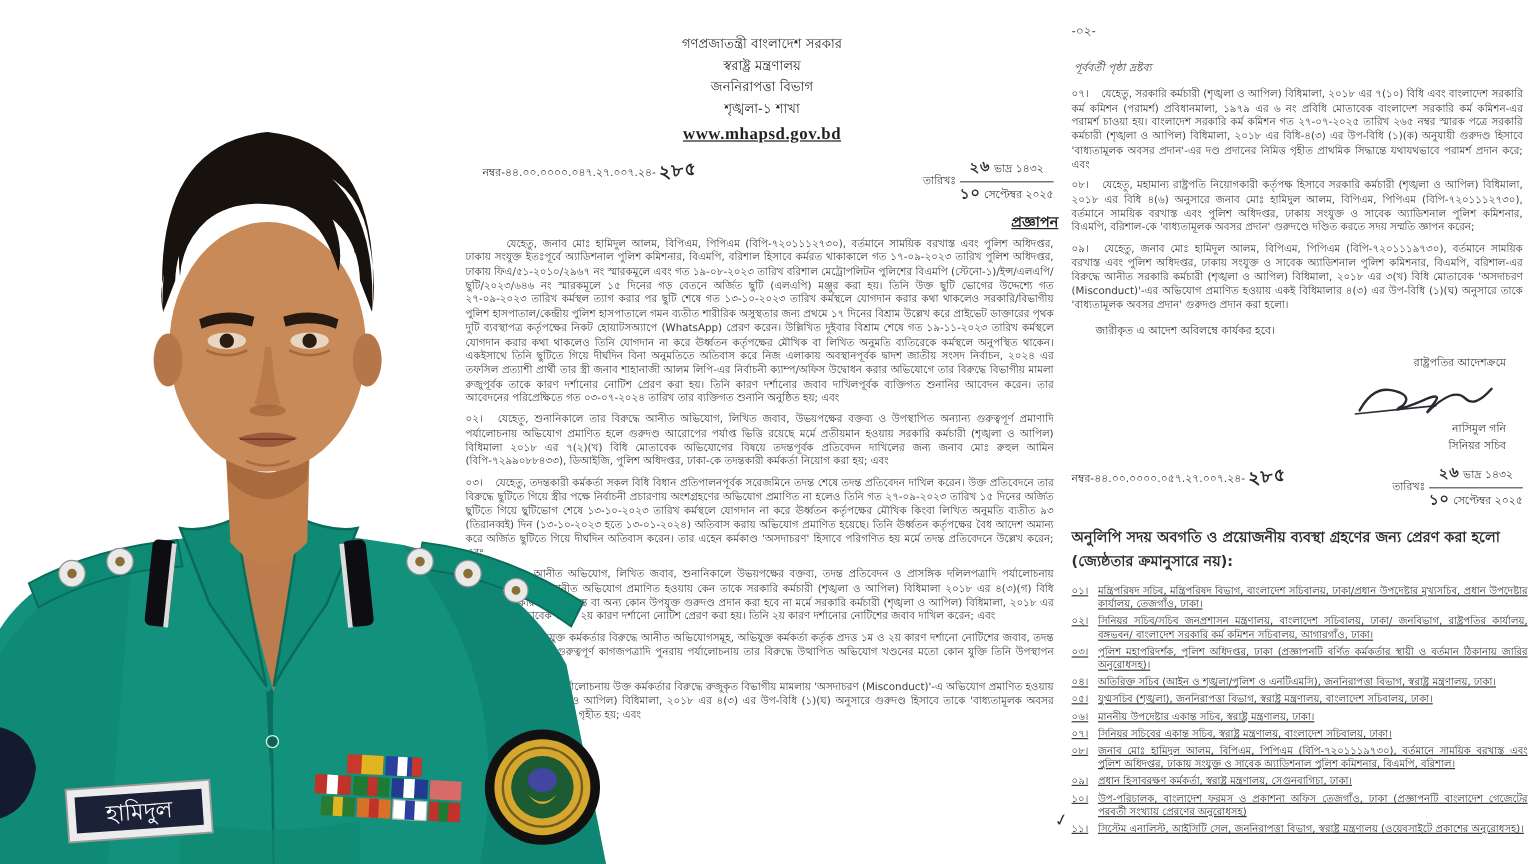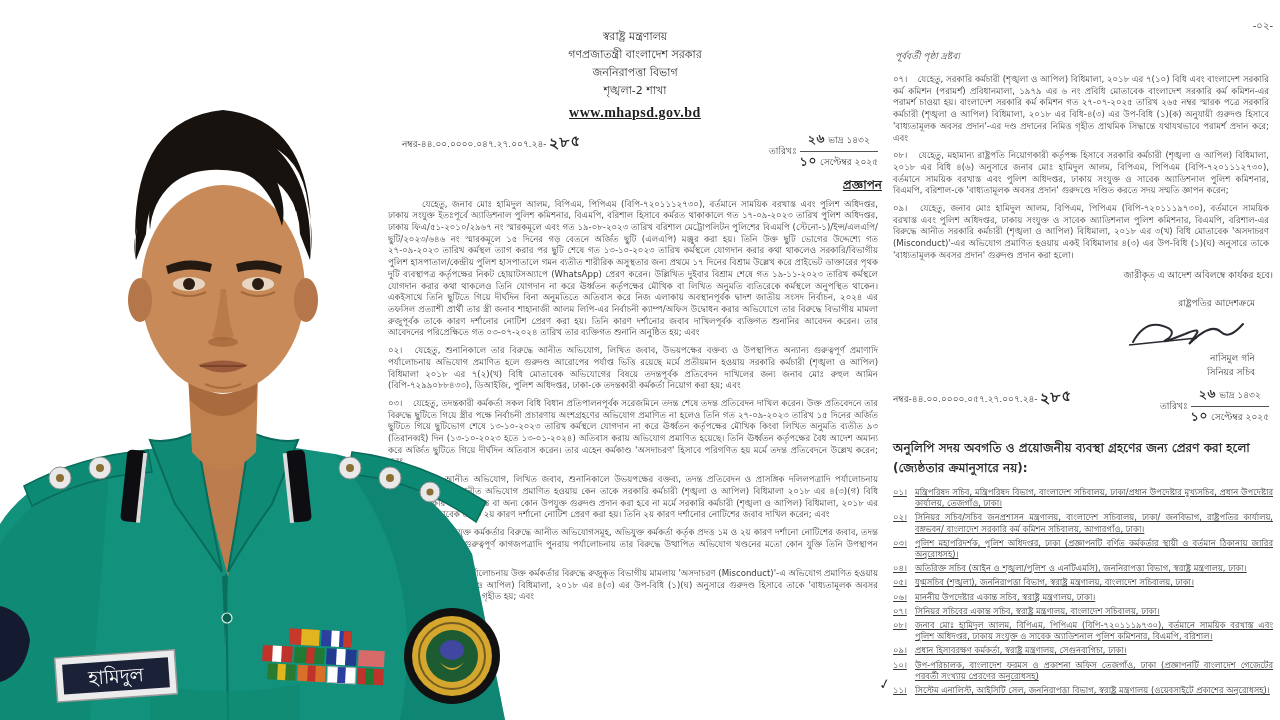--- a/index.html
+++ b/index.html
@@ -16,42 +16,42 @@
   .date-frac{display:inline-block;text-align:center;vertical-align:middle;font-size:9px;}
   .date-top{display:block;border-bottom:1px solid #555;padding:0 6px 1px;}
   .date-top .hand,.date-bot .hand{font-size:12px;}
   .date-wrap{white-space:nowrap;}
   .doc-title{text-align:right;font-weight:bold;font-size:12px;text-decoration:underline;color:#222;margin:4px 0 3px;}
   .para{font-size:8.6px;line-height:11.7px;text-align:justify;margin:0 4px 6px 0;color:#3d3d3d;}
   .para .pnum{display:inline-block;min-width:22px;font-weight:normal;}
   .para .indent{display:inline-block;width:34px;}
   
   #page2{left:893px;width:380px;}
-  .pgno{text-align:right;font-size:10px;margin-top:18px;color:#444;}
+  .pgno{text-align:left;font-size:10px;margin-top:18px;color:#444;}
   .cont-note{font-size:9px;margin:14px 0 10px 2px;font-style:italic;}
-  .eff-line{font-size:9px;margin:4px 0 0 20px;text-align:right;}
+  .eff-line{font-size:9px;margin:4px 0 0 20px;}
   .sig-block{margin-top:14px;text-align:right;padding-right:18px;font-size:9px;line-height:1.5;}
   .sig-scrawl{display:block;margin:2px 0 0 auto;}
   .copy-head{font-size:12px;font-weight:bold;margin:12px 0 8px;color:#2d2d2d;}
   .copy-item{font-size:8.4px;line-height:11.2px;margin:0 0 3px 0;display:flex;text-decoration:underline;}
   .copy-item .lnum{flex:0 0 22px;position:relative;}
   .copy-item .ltext{flex:1;text-align:justify;}
   .tickmark{position:absolute;left:-14px;top:-6px;color:#333;font-size:14px;transform:rotate(-12deg);}
   
   #photo{position:absolute;left:0;top:84px;width:510px;height:636px;pointer-events:none;}
 </style>
 </head>
 <body>
 
 <div class="page" id="page1">
   <div class="doc-header">
+    <span class="h-line">গণপ্রজাতন্ত্রী বাংলাদেশ সরকার</span>
     <span class="h-line">স্বরাষ্ট্র মন্ত্রণালয়</span>
-    <span class="h-line">গণপ্রজাতন্ত্রী বাংলাদেশ সরকার</span>
     <span class="h-line">জননিরাপত্তা বিভাগ</span>
-    <span class="h-line">শৃঙ্খলা-2 শাখা</span>
+    <span class="h-line">শৃঙ্খলা-১ শাখা</span>
     <span class="h-line site">www.mhapsd.gov.bd</span>
   </div>
 
   <div class="memo-row">
     <span class="date-wrap">
       <span>নম্বর-৪৪.০০.০০০০.০৪৭.২৭.০০৭.২৪-</span>
       <span class="hand">২৮৫</span>
     </span>
     <span class="date-wrap">
       <span>তারিখঃ</span>

